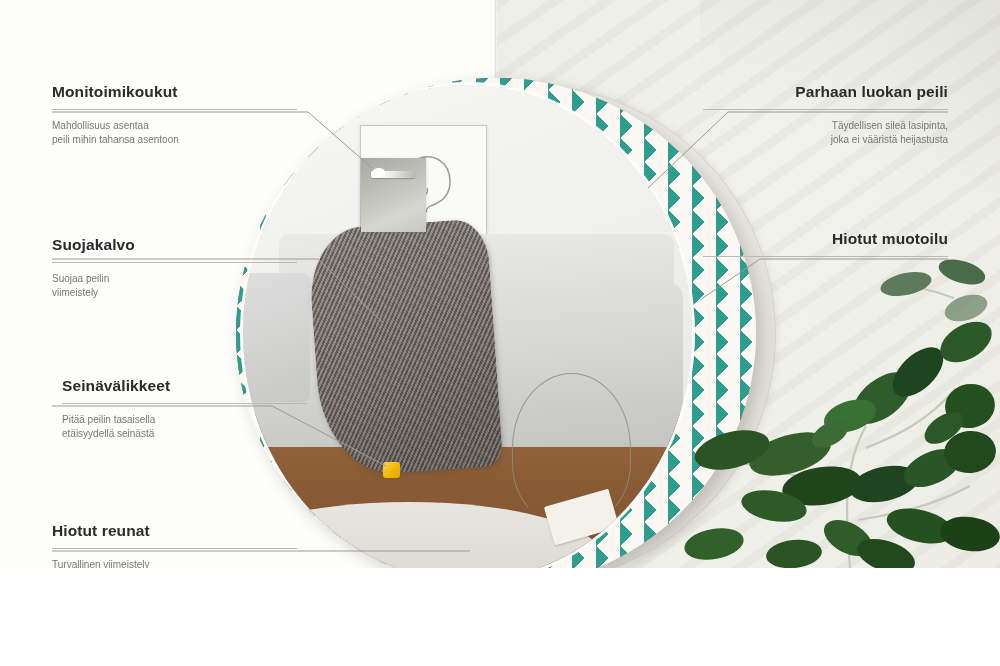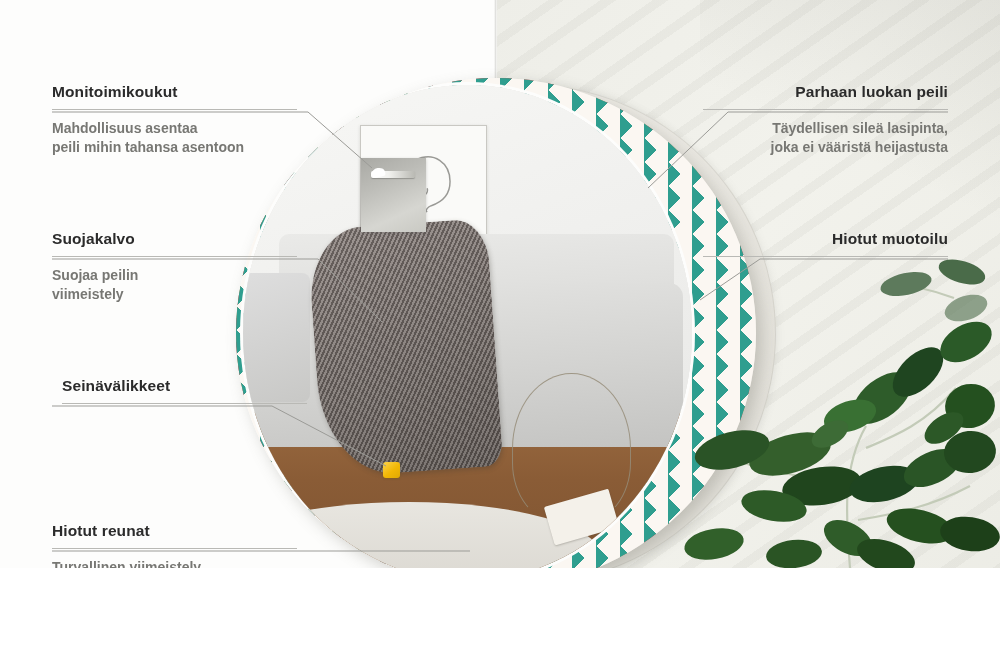--- a/index.html
+++ b/index.html
@@ -89,21 +89,21 @@
     background:#fafaf8;border:1px solid rgba(180,178,172,.7);
     box-shadow:0 1px 3px rgba(130,128,120,.25);}
   .r-face{position:absolute;inset:14% 18%;}
   .r-skirt{position:absolute;left:0;top:64%;width:100%;height:4%;
     background:linear-gradient(180deg,#f2f2ee,#dedcd6);}
 
   
   .callout{position:absolute;}
   .c-title{font-size:15.5px;font-weight:bold;color:#2b2b2b;letter-spacing:.1px;white-space:nowrap;}
   .c-rule{height:1px;background:#b9b9b5;margin:8px 0 9px;}
-  .c-desc{font-size:14px;line-height:1.35;color:#777773;white-space:pre-line;font-weight:bold;}
+  .c-desc{font-size:10px;line-height:1.35;color:#777773;white-space:pre-line;}
   .left-c{text-align:left;}
   .right-c{text-align:right;}
 
   .lead{position:absolute;overflow:visible;pointer-events:none;}
   .lead line{stroke:#9b9b97;stroke-width:1;}
 
   
   .plant{position:absolute;right:0;bottom:0;width:330px;height:330px;}
 </style>
 </head>
@@ -168,30 +168,32 @@
       <line x1="760" y1="259" x2="700" y2="300"></line>
   </svg>
 
   <div class="callout left-c" style="left:52px;top:83px;width:245px">
     <div class="c-title">Monitoimikoukut</div>
     <div class="c-rule"></div>
     <div class="c-desc">Mahdollisuus asentaa
 peili mihin tahansa asentoon</div>
   </div>
 
-  <div class="callout left-c" style="left:52px;top:230px;width:245px">
+  <div class="callout left-c" style="left:52px;top:236px;width:245px">
     <div class="c-title">Suojakalvo</div>
     <div class="c-rule"></div>
     <div class="c-desc">Suojaa peilin
 viimeistely</div>
   </div>
 
   <div class="callout left-c" style="left:62px;top:377px;width:245px">
     <div class="c-title">Seinävälikkeet</div>
     <div class="c-rule"></div>
+    <div class="c-desc">Pitää peilin tasaisella
+etäisyydellä seinästä</div>
   </div>
 
   <div class="callout right-c" style="left:703px;top:83px;width:245px">
     <div class="c-title">Parhaan luokan peili</div>
     <div class="c-rule"></div>
     <div class="c-desc">Täydellisen sileä lasipinta,
 joka ei vääristä heijastusta</div>
   </div>
 
   <div class="callout left-c" style="left:52px;top:522px;width:245px">

